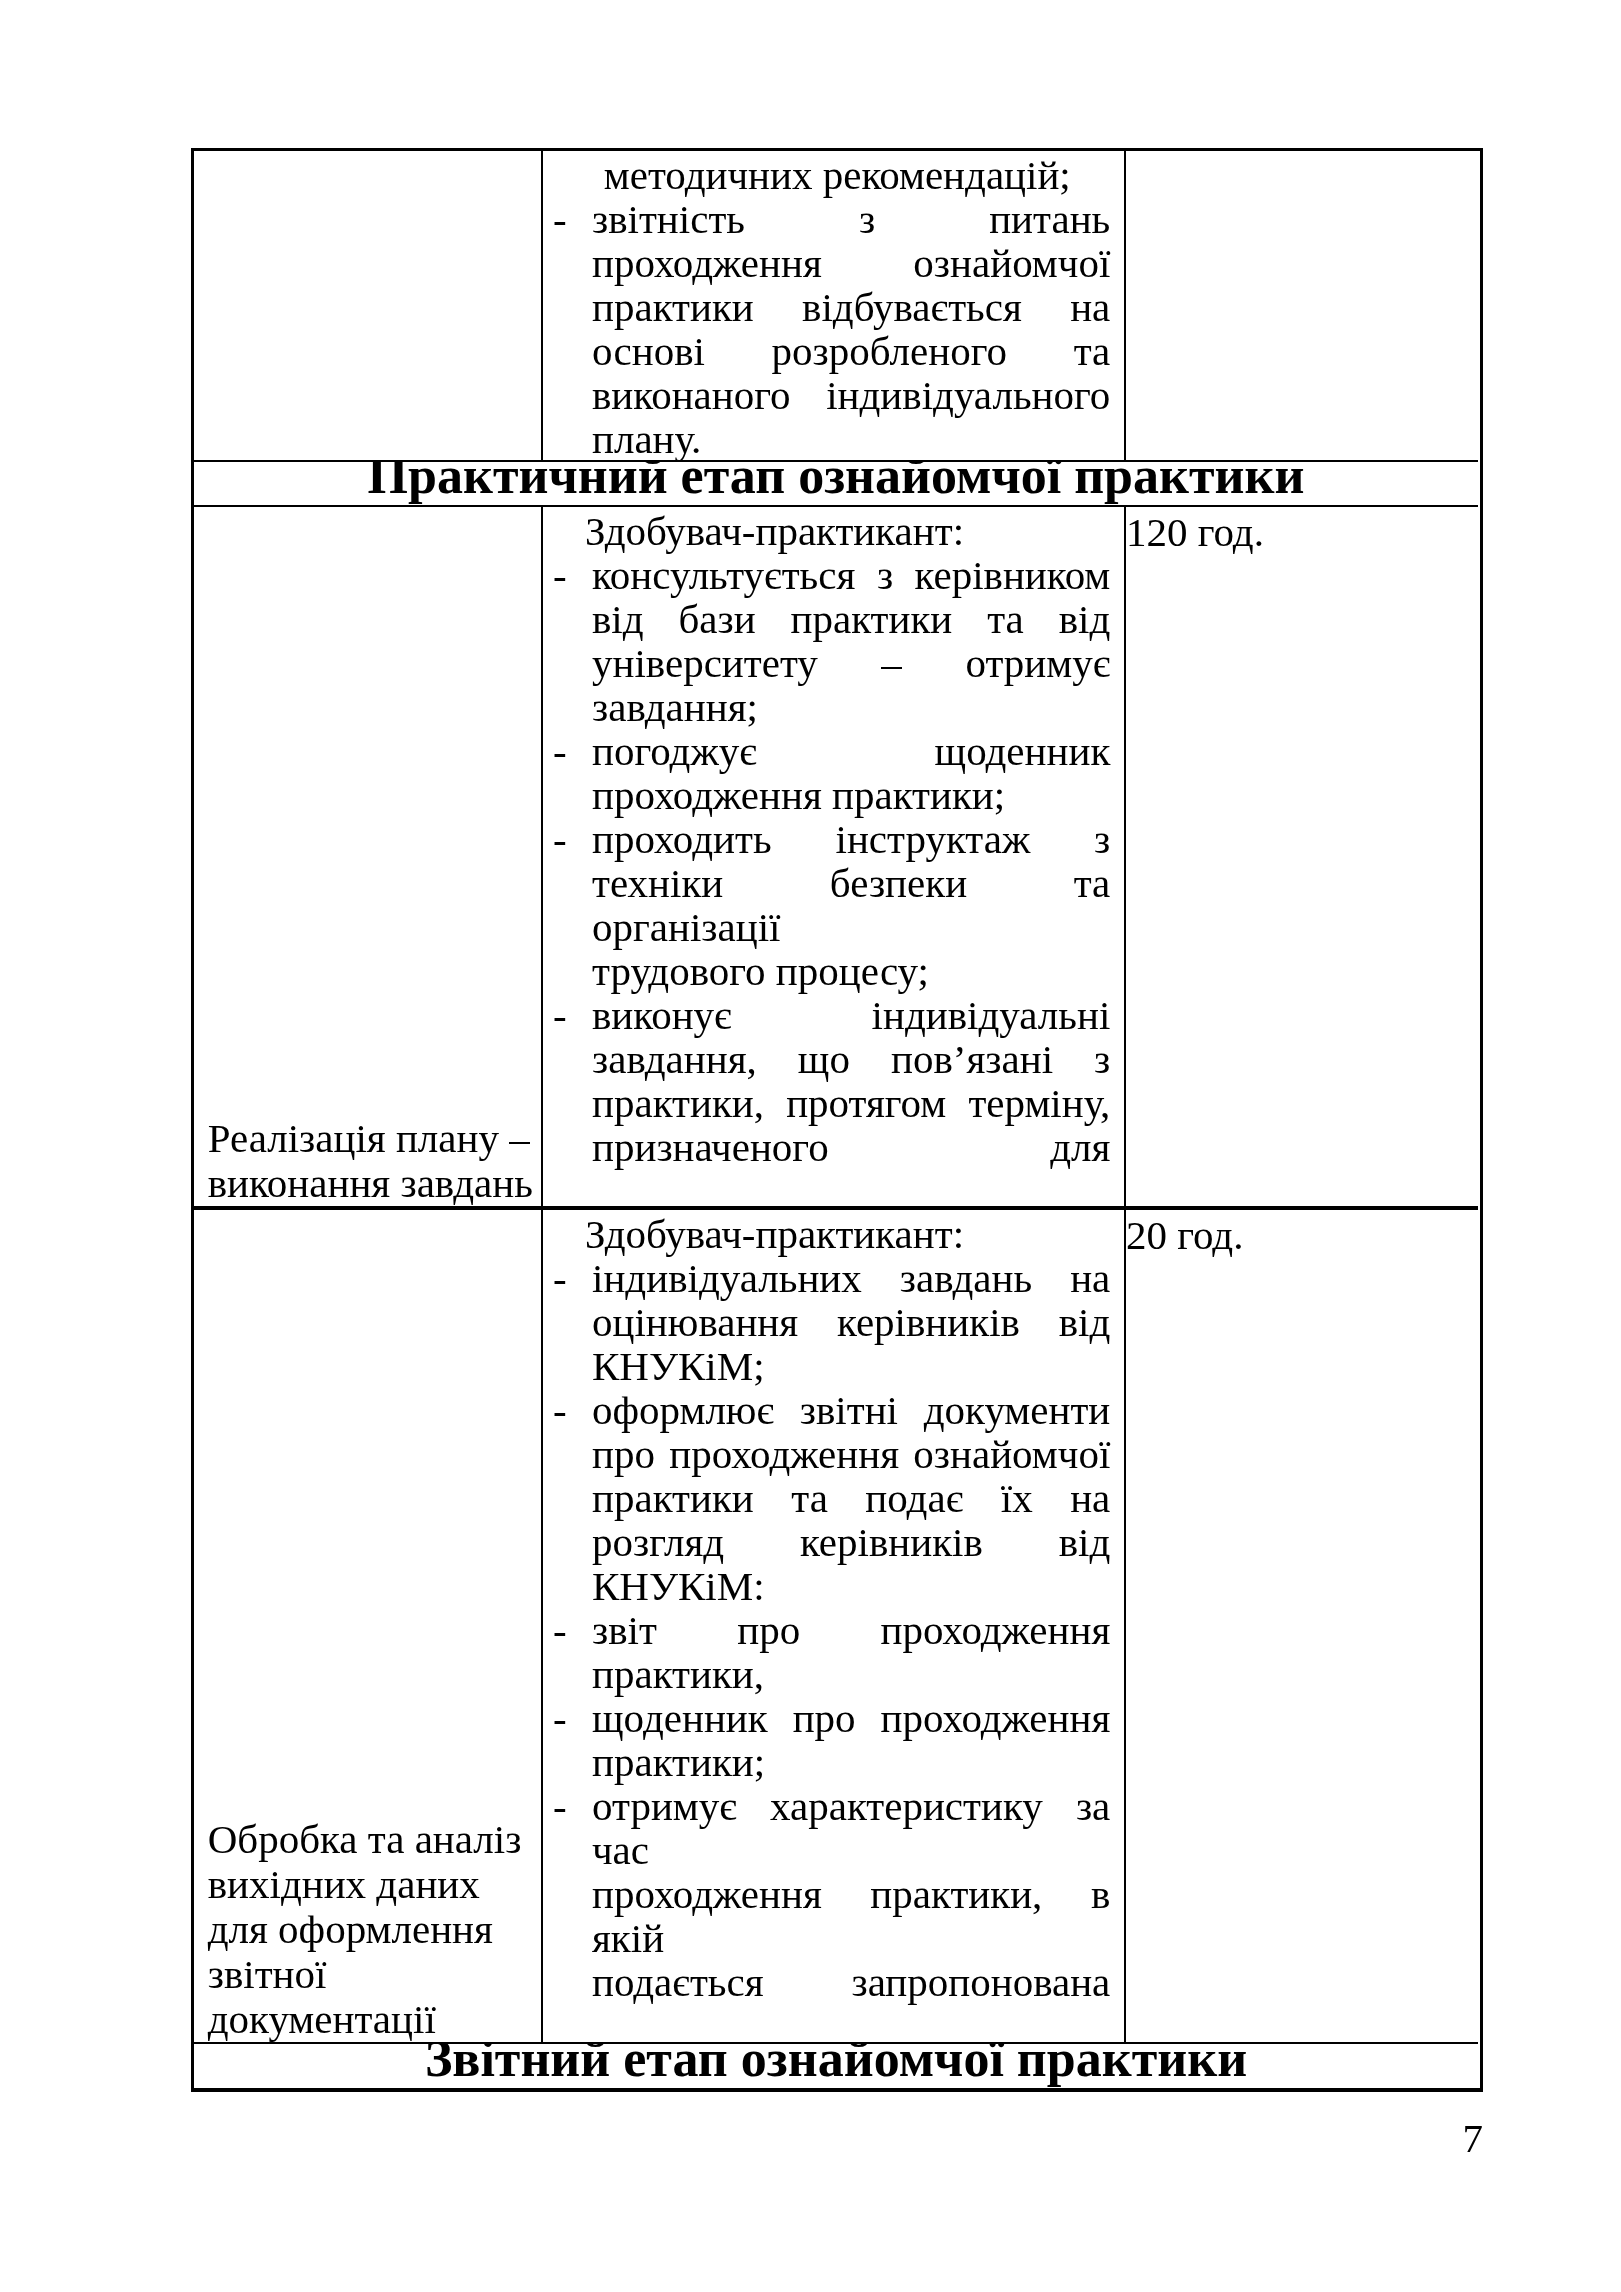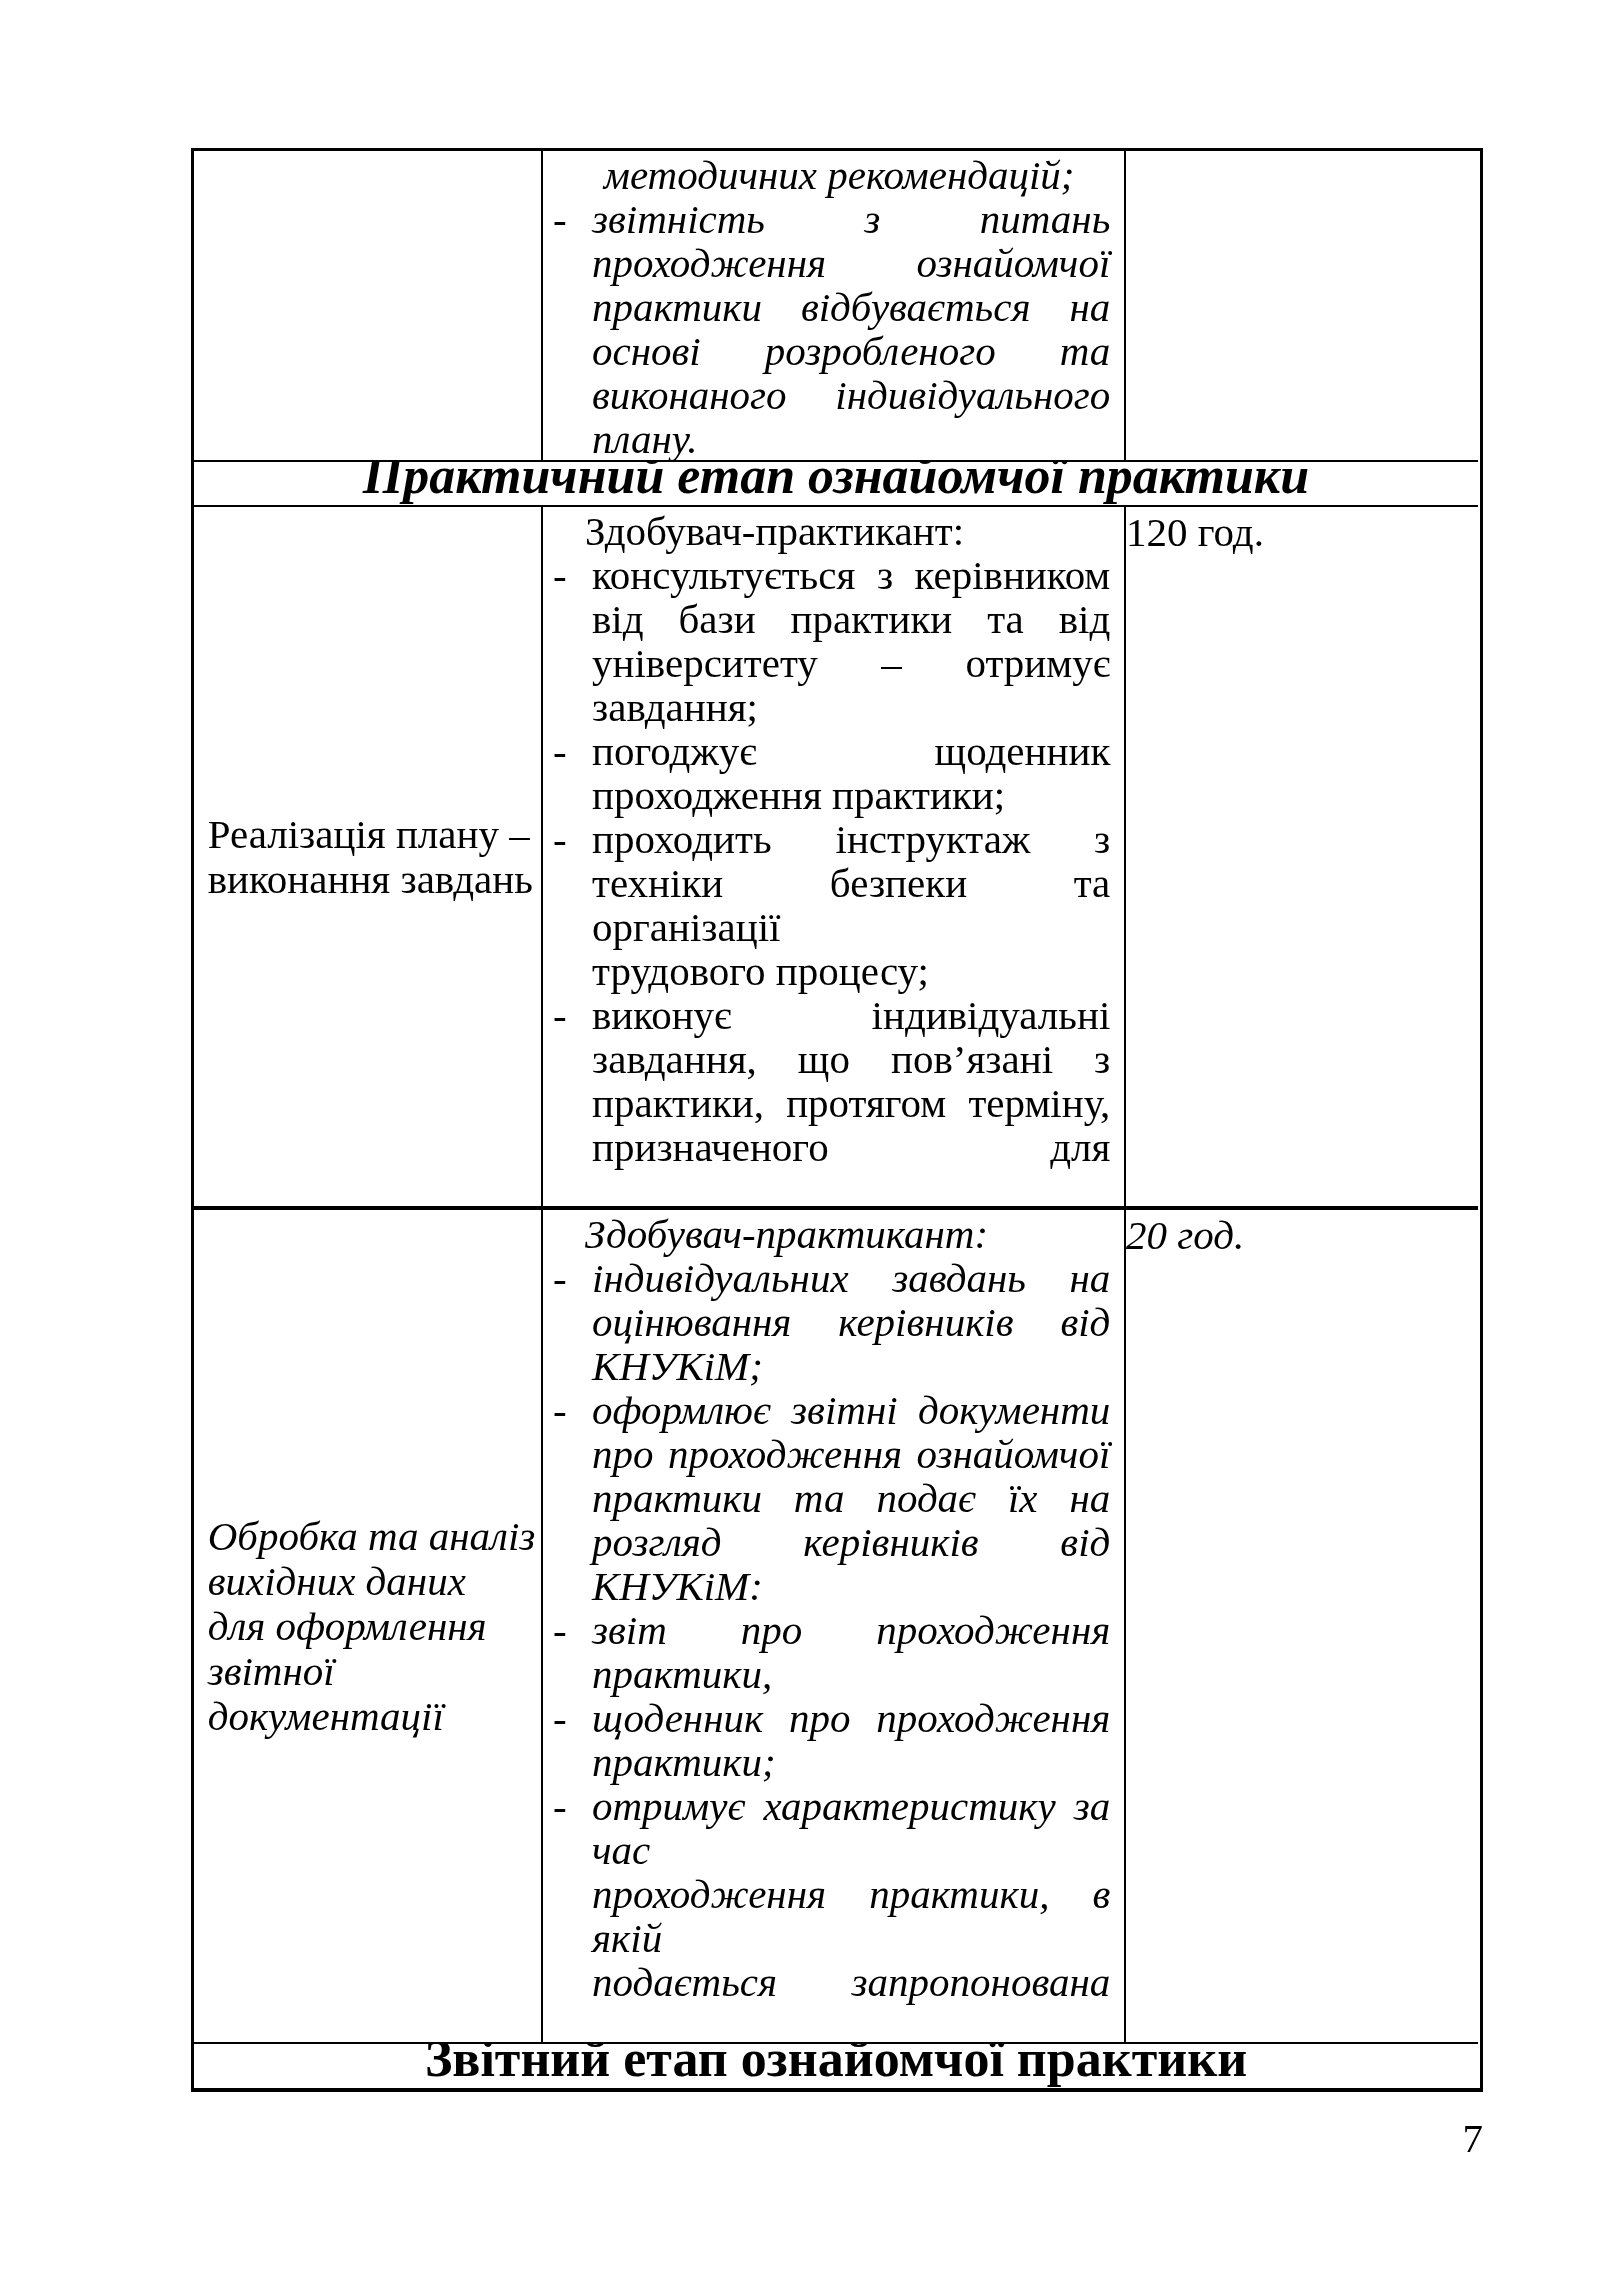--- a/index.html
+++ b/index.html
@@ -8,24 +8,24 @@
     font-family:"Liberation Serif","DejaVu Serif",serif;
   }
   .tbl{
     position:absolute;left:191px;top:148px;width:1292px;
     border:3.9px solid #000;border-bottom-width:4.9px;
     display:grid;grid-template-columns:349px 583px 352px;
     box-sizing:border-box;
   }
   .cell{box-sizing:border-box;overflow:hidden;}
   .b-r{border-right:2.9px solid #000;}
-  .bb3{border-bottom:2.9px solid #000;font-style:italic;}
+  .bb3{border-bottom:2.9px solid #000;}
   .bb5{border-bottom:4.9px solid #000;}
   .stage{
-    display:flex;flex-direction:column;justify-content:center;
+    display:flex;flex-direction:column;justify-content:flex-end;
     padding-left:13.7px;font-size:41px;line-height:45px;
   }
   .content{
     padding:2px 13.7px 0 49px;font-size:41px;line-height:44px;position:relative;
   }
   .hours{
     padding-top:2.9px;text-align:left;font-size:41px;line-height:44px;
   }
   .intro{margin-left:-6.9px;text-align:left;}
   .para{position:relative;}

